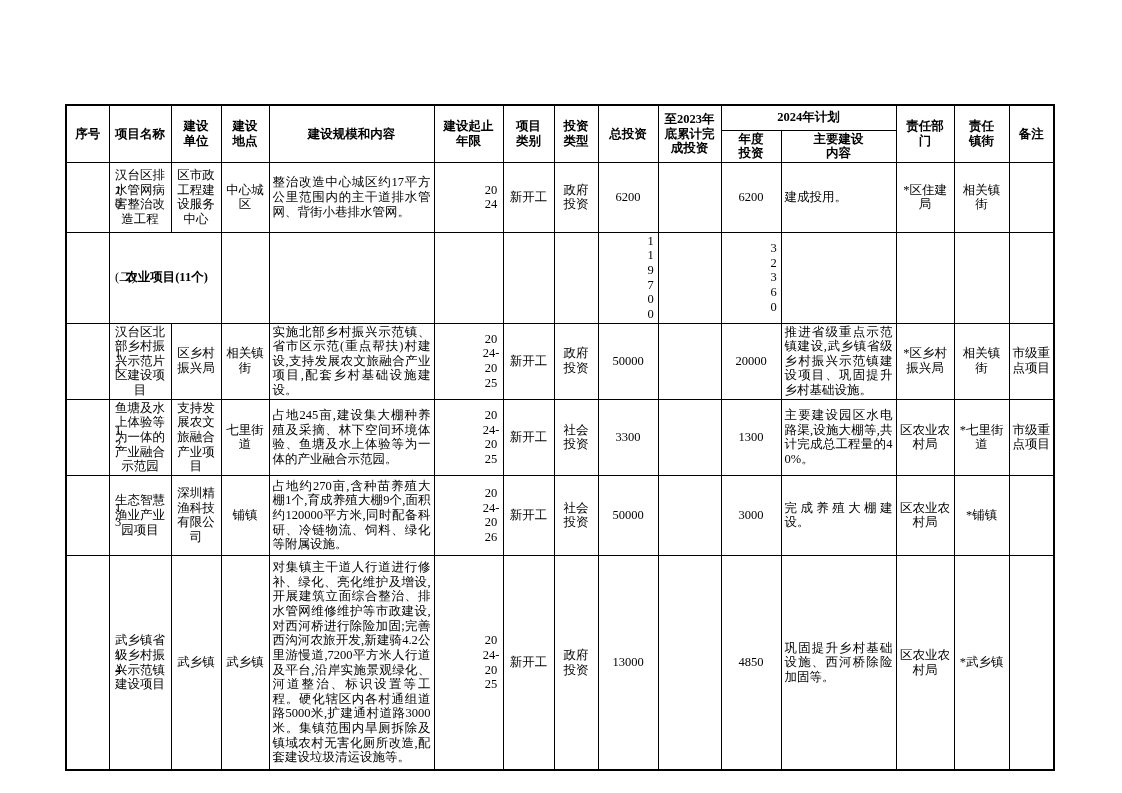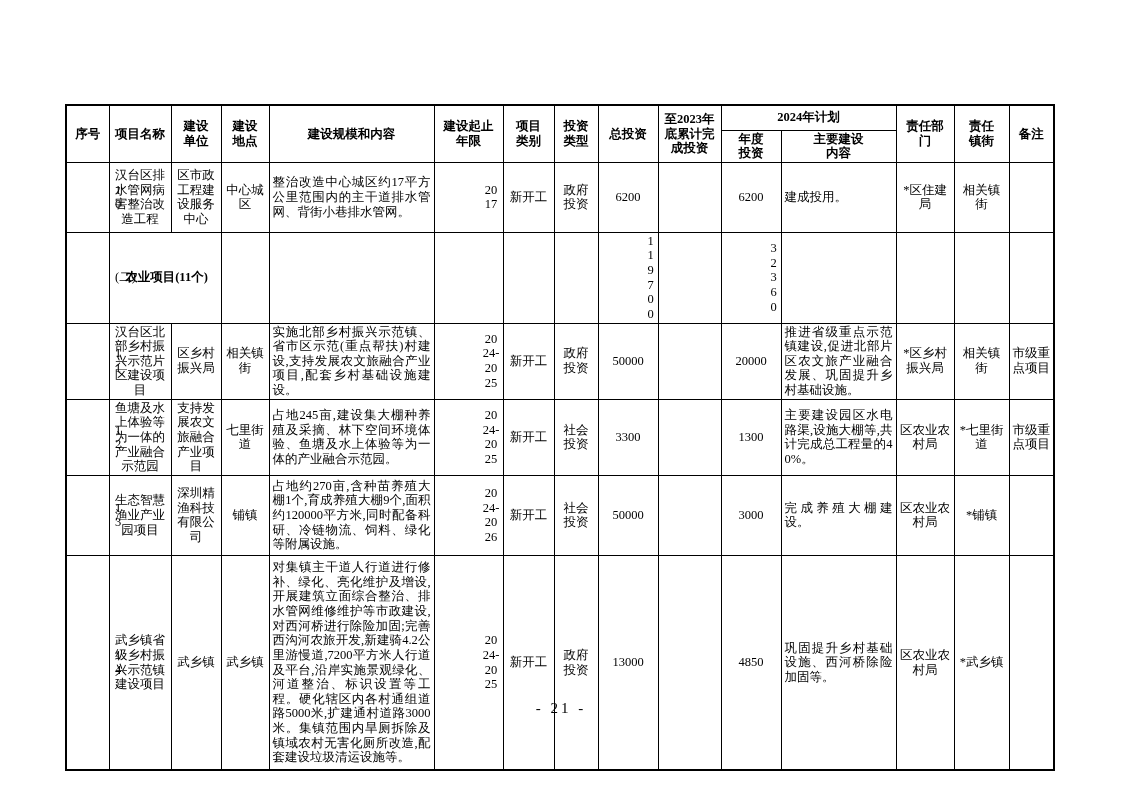--- a/index.html
+++ b/index.html
@@ -118,21 +118,21 @@
 内容</th>
       </tr>
     </thead>
     <tbody>
         <tr>
           <td class="bold">10</td>
           <td>汉台区排水管网病害整治改造工程</td>
           <td>区市政工程建设服务中心</td>
           <td>中心城区</td>
           <td class="l">整治改造中心城区约17平方公里范围内的主干道排水管网、背街小巷排水管网。</td>
-          <td class="bold">2017</td>
+          <td class="bold">2024</td>
           <td>新开工</td>
           <td>政府投资</td>
           <td>6200</td>
           <td></td>
           <td>6200</td>
           <td class="l">建成投用。</td>
           <td>*区住建局</td>
           <td>相关镇街</td>
           <td></td>
         </tr>
@@ -157,21 +157,21 @@
           <td>汉台区北部乡村振兴示范片区建设项目</td>
           <td>区乡村振兴局</td>
           <td>相关镇街</td>
           <td class="l">实施北部乡村振兴示范镇、省市区示范(重点帮扶)村建设,支持发展农文旅融合产业项目,配套乡村基础设施建设。</td>
           <td class="bold">2024-2025</td>
           <td>新开工</td>
           <td>政府投资</td>
           <td>50000</td>
           <td></td>
           <td>20000</td>
-          <td class="l">推进省级重点示范镇建设,促进北部片区农文旅产业融合发展、巩固提升乡村基础设施。</td>
+          <td class="l">推进省级重点示范镇建设,武乡镇省级乡村振兴示范镇建设项目、巩固提升乡村基础设施。</td>
           <td>*区乡村振兴局</td>
           <td>相关镇街</td>
           <td>市级重点项目</td>
         </tr>
         <tr>
           <td class="bold">12</td>
           <td>鱼塘及水上体验等为一体的产业融合示范园</td>
           <td>支持发展农文旅融合产业项目</td>
           <td>七里街道</td>
           <td class="l">占地245亩,建设集大棚种养殖及采摘、林下空间环境体验、鱼塘及水上体验等为一体的产业融合示范园。</td>
@@ -215,14 +215,13 @@
           <td>13000</td>
           <td></td>
           <td>4850</td>
           <td class="l">巩固提升乡村基础设施、西河桥除险加固等。</td>
           <td>区农业农村局</td>
           <td>*武乡镇</td>
           <td></td>
         </tr>
       </tbody>
   </table>
-  <div class="page-number">- 21 -</div>
 </div>
 
 </body></html>

